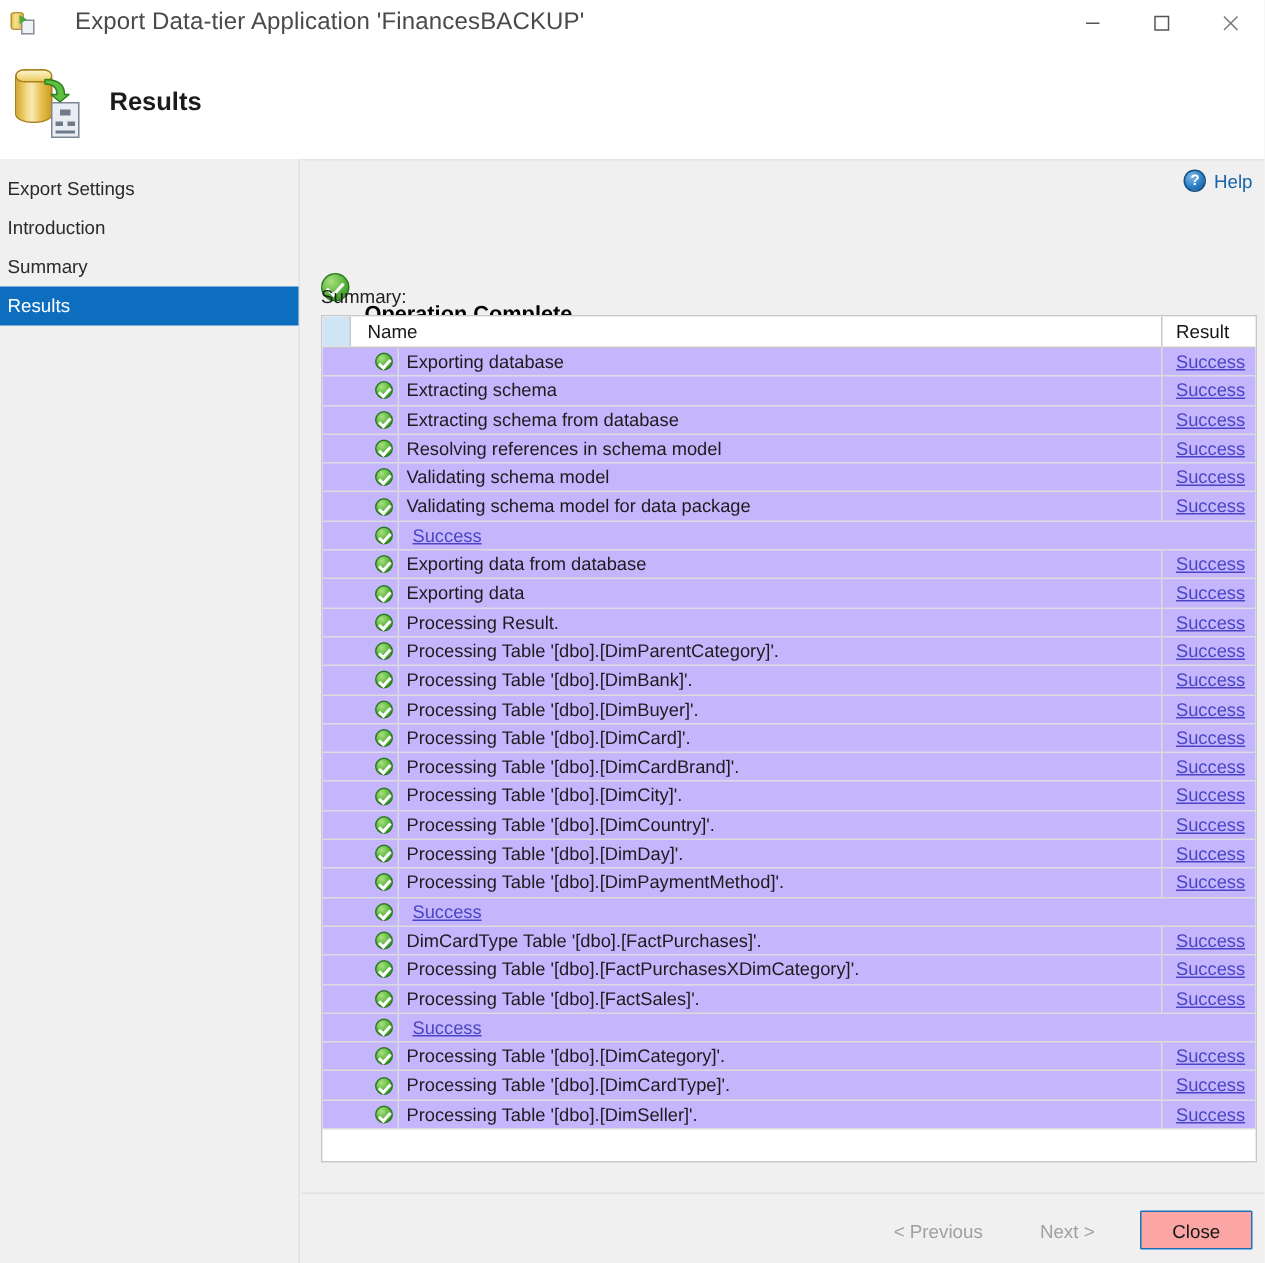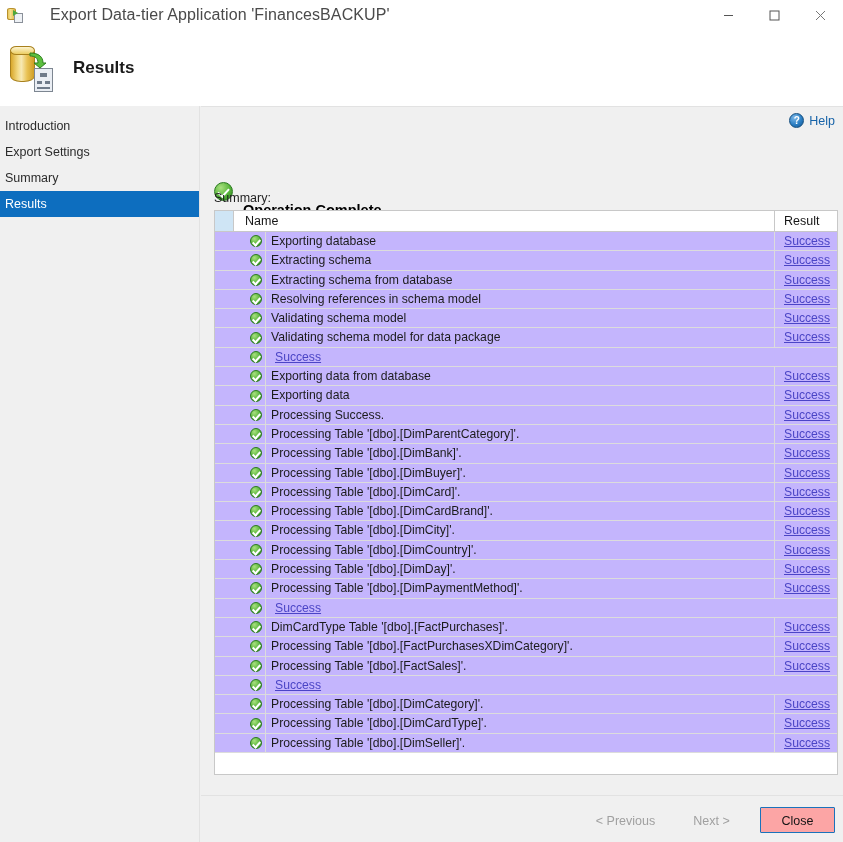--- a/index.html
+++ b/index.html
@@ -421,24 +421,24 @@
         </div>
       <svg class="garrow" viewBox="0 0 18 18">
         <path d="M1 2 C10 2 14 6 14 12 L17 12 L11 17 L5 12 L9 12 C9 7 6 5 1 5 Z" fill="#5cbf3f" stroke="#2f8020" stroke-width="1" stroke-linejoin="round"></path>
       </svg>
     </div>
     <div class="header-title">Results</div>
   </div>
 
   <div class="sidebar">
     <div class="side-item">
+      <span>Export Settings</span>
+    </div>
+    <div class="side-item">
       <span>Introduction</span>
-    </div>
-    <div class="side-item">
-      <span>Export Settings</span>
     </div>
     <div class="side-item">
       <span>Summary</span>
     </div>
     <div class="side-item active">
       <span>Results</span>
     </div>
   </div>
 
   <div class="content">
@@ -521,21 +521,21 @@
             <div class="gr-icon">
               <span class="check-badge sm"></span>
             </div>
             <div class="gr-name">Exporting data</div>
             <div class="gr-result"><a href="#">Success</a></div>
           </div>
           <div class="grid-row">
             <div class="gr-icon">
               <span class="check-badge sm"></span>
             </div>
-            <div class="gr-name">Processing Success.</div>
+            <div class="gr-name">Processing Result.</div>
             <div class="gr-result"><a href="#">Success</a></div>
           </div>
           <div class="grid-row">
             <div class="gr-icon">
               <span class="check-badge sm"></span>
             </div>
             <div class="gr-name">Processing Table '[dbo].[DimParentCategory]'.</div>
             <div class="gr-result"><a href="#">Success</a></div>
           </div>
           <div class="grid-row">

